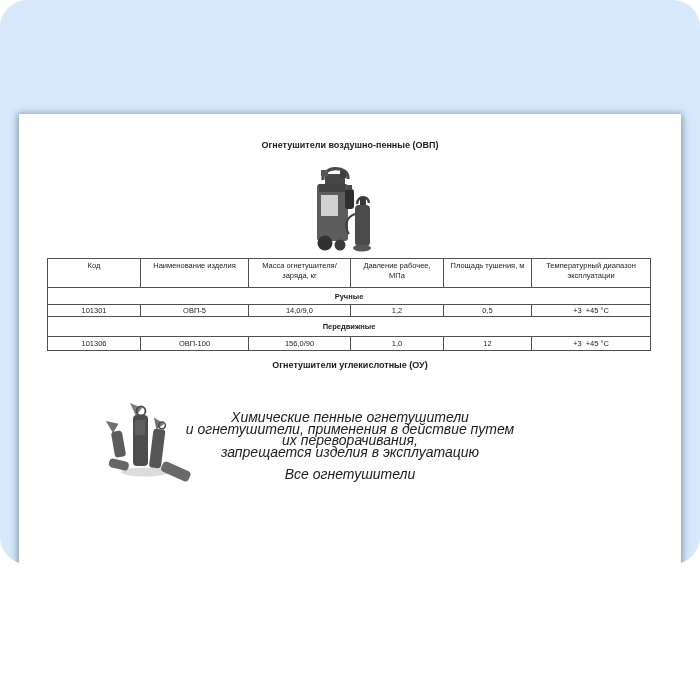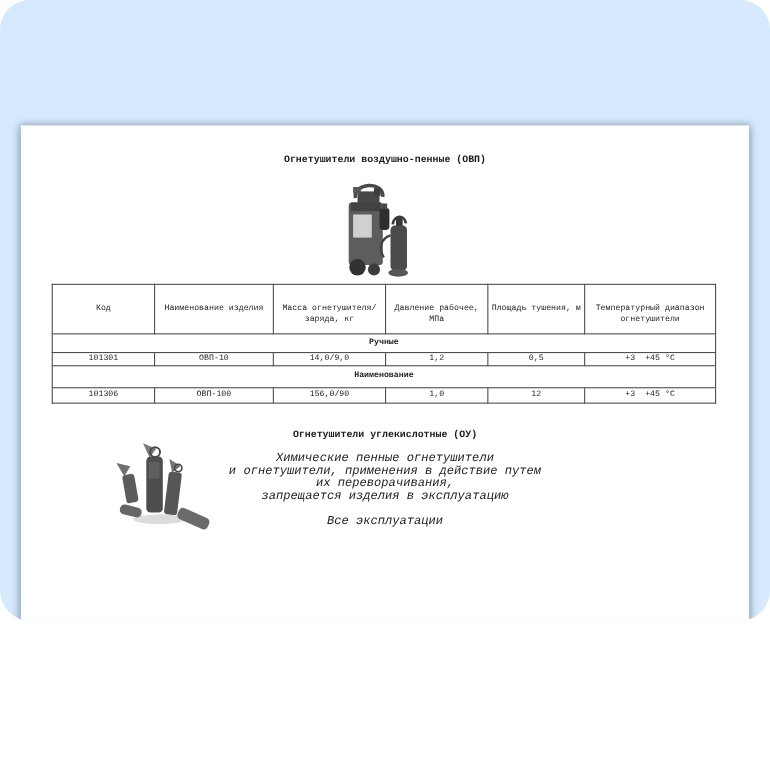--- a/index.html
+++ b/index.html
@@ -1,54 +1,54 @@
 <!DOCTYPE html>
 <html><head>
 <meta charset="utf-8">
 <style>
   html,body{margin:0;padding:0;}
   .screen{
     position:relative;width:700px;height:564px;overflow:hidden;
     background:#d7e9fc;
-    font-family:Liberation Mono, monospace;color:#1c1c1c;border-radius:27px;
+    font-family:Liberation Sans, sans-serif;color:#1c1c1c;border-radius:27px;
   }
   .page{
     position:absolute;left:19px;top:114px;width:662px;height:469px;
     background:#ffffff;
     box-shadow:0 0 6px 1px rgba(123,140,165,.6), 0 3px 8px 1px rgba(105,122,148,.5);
   }
   .doc-title{
     position:absolute;left:0;width:100%;text-align:center;
     font-weight:bold;font-size:9px;line-height:10px;
   }
   #title-ovp{top:26px;}
-  #title-ou{top:276px;}
+  #title-ou{top:246px;}
   .photo{position:absolute;}
   #photo-ovp{left:281px;top:48px;width:80px;height:92px;}
   #photo-ou{left:86px;top:286px;width:90px;height:88px;}
   table.spec{
     position:absolute;left:28px;top:144px;width:603px;
     border-collapse:collapse;table-layout:fixed;
     font-size:7.5px;line-height:1.2;color:#1c1c1c;
   }
   table.spec th, table.spec td{
     border:1px solid #4f4f4f;text-align:center;padding:0;overflow:hidden;
   }
   table.spec th{
     font-weight:normal;vertical-align:top;white-space:pre-line;
-    height:26px;padding-top:18px;line-height:1.3;
+    height:26px;padding-top:2px;line-height:1.3;
   }
   table.spec td{height:11px;vertical-align:middle;}
   tr.section-row td{height:16px;font-weight:bold;}
   tr.section-row-2 td{height:19px;font-weight:bold;}
   tr.last-row td{height:13px;}
   .italic-block{
     position:absolute;left:0;top:298px;width:100%;
     text-align:center;font-style:italic;
-    font-size:11px;line-height:11.5px;
+    font-size:14px;line-height:11.5px;
   }
   .note-par{margin-top:11px;}
 </style>
 </head>
 <body>
 
 <div class="screen">
   <div class="page">
 
     <div class="doc-title" id="title-ovp">Огнетушители воздушно-пенные (ОВП)</div>
@@ -91,35 +91,35 @@
       <tbody>
           <tr>
         <th>Код</th>
         <th>Наименование изделия</th>
         <th>Масса огнетушителя/
 заряда, кг</th>
         <th>Давление рабочее,
 МПа</th>
         <th>Площадь тушения, м</th>
         <th>Температурный диапазон
-огнетушители</th>
+эксплуатации</th>
       </tr>
       <tr class="section-row">
         <td colspan="6">Ручные</td>
       </tr>
       <tr>
         <td>101301</td>
-        <td>ОВП-10</td>
+        <td>ОВП-5</td>
         <td>14,0/9,0</td>
         <td>1,2</td>
         <td>0,5</td>
         <td>+3&nbsp;&nbsp;+45 °С</td>
       </tr>
       <tr class="section-row section-row-2">
-        <td colspan="6">Наименование</td>
+        <td colspan="6">Передвижные</td>
       </tr>
       <tr class="last-row">
         <td>101306</td>
         <td>ОВП-100</td>
         <td>156,0/90</td>
         <td>1,0</td>
         <td>12</td>
         <td>+3&nbsp;&nbsp;+45 °С</td>
       </tr>
     </tbody>
@@ -154,18 +154,18 @@
     </svg>
 
     <div class="italic-block">
       <div>
         <div>Химические пенные огнетушители</div>
         <div>и огнетушители, применения в действие путем</div>
         <div>их переворачивания,</div>
         <div>запрещается изделия в эксплуатацию</div>
       </div>
       <div class="note-par">
-        <div>Все эксплуатации</div>
+        <div>Все огнетушители</div>
       </div>
     </div>
 
   </div>
 </div>
 
 </body></html>

